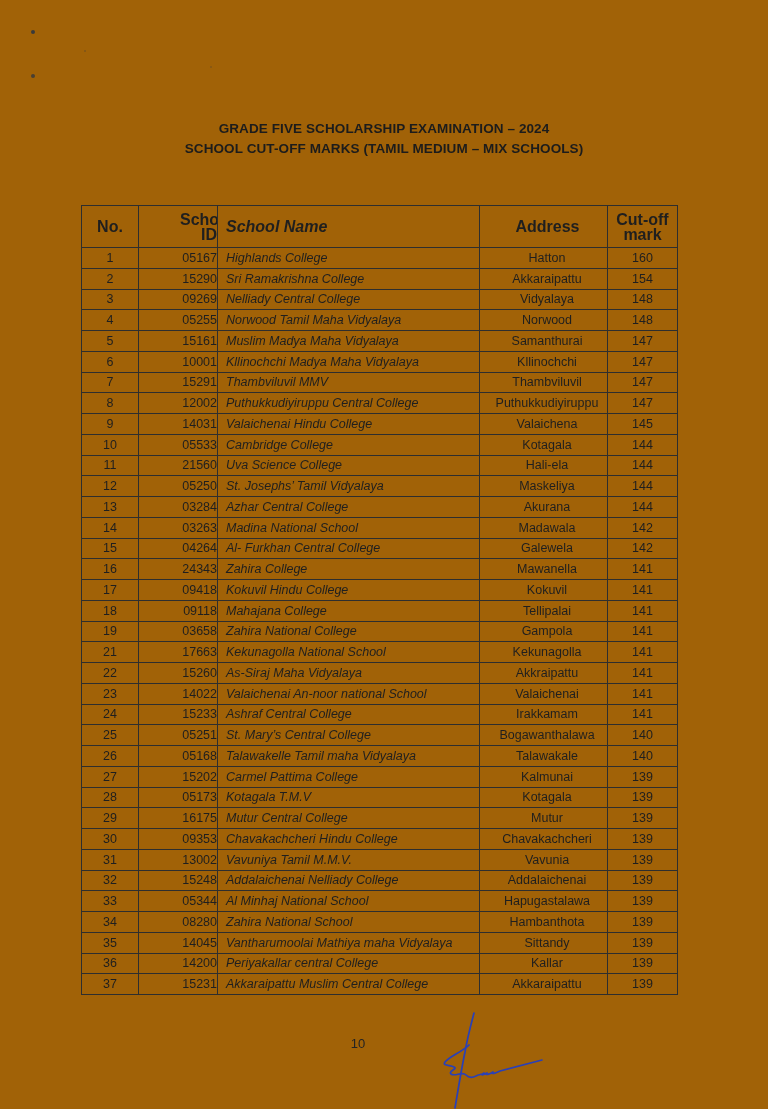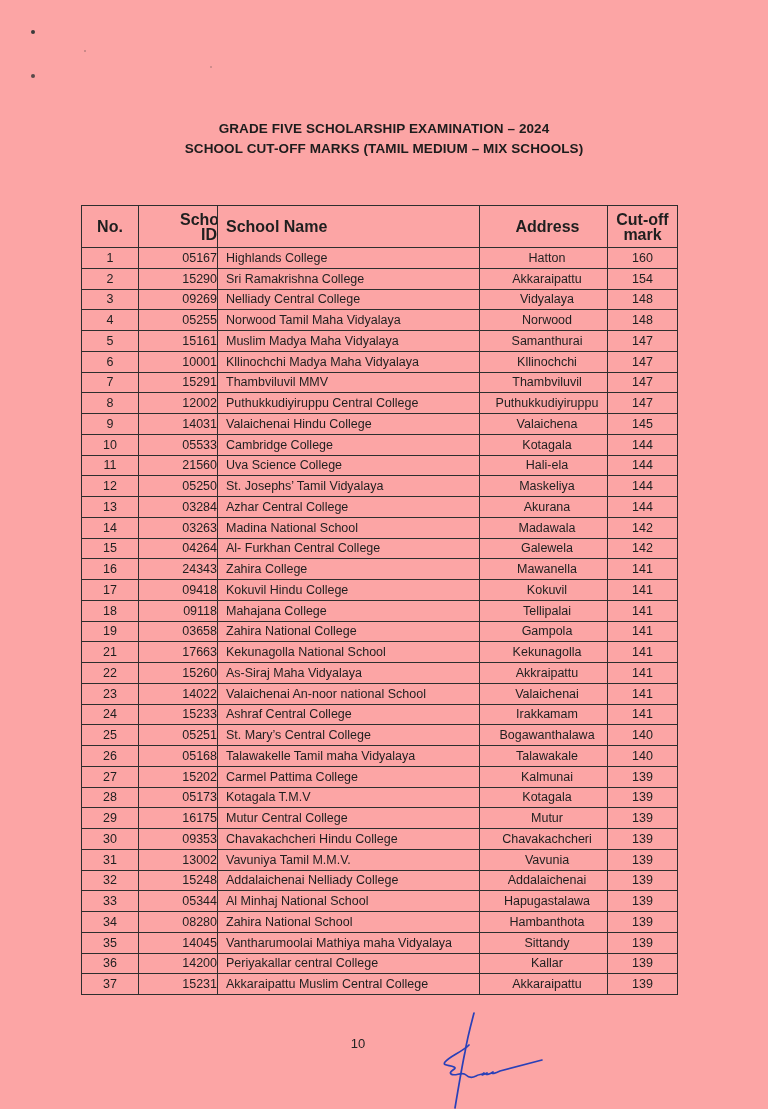--- a/index.html
+++ b/index.html
@@ -5,21 +5,21 @@
   * { margin: 0; padding: 0; box-sizing: border-box; }
   html, body { width: 768px; height: 1109px; }
   body {
     font-family: "Liberation Sans", sans-serif;
     background: #ffffff;
   }
   .page {
     position: relative;
     width: 768px;
     height: 1109px;
-    background: #fca5a5;
+    background: #a16207;
     overflow: hidden;
     color: #1f1f1f;
   }
   
   .speck { position: absolute; border-radius: 50%; background: #3a3a3a; }
   .speck.s1 { left: 31px; top: 30px; width: 4px; height: 4px; }
   .speck.s2 { left: 31px; top: 74px; width: 4px; height: 4px; opacity: .85; }
   .speck.s3 { left: 84px; top: 50px; width: 2px; height: 2px; opacity: .35; }
   .speck.s4 { left: 210px; top: 66px; width: 2px; height: 2px; opacity: .3; }
   
@@ -38,21 +38,21 @@
     border: 1.5px solid #2e2e2e;
     overflow: hidden; white-space: nowrap;
   }
   table.cutoff th {
     height: 42px; font-size: 16px; font-weight: bold;
     line-height: 15px; white-space: normal; vertical-align: middle;
   }
   table.cutoff td { height: 20.75px; vertical-align: middle; }
   .col-no    { width: 57px;  text-align: center; }
   .col-id    { width: 79px;  text-align: right; padding-left: 41px; }
-  .col-name  { width: 262px; text-align: left; padding-left: 8px; }
+  .col-name  { width: 262px; text-align: left; padding-left: 8px; font-style: italic; }
   .col-addr  { width: 128px; text-align: center; padding-left: 7px; }
   .col-mark  { width: 70px;  text-align: center; }
   th.col-name, th.col-addr { padding-left: 8px; }
   
   .page-number {
     position: absolute; left: 340px; top: 1036px; width: 36px;
     text-align: center; font-size: 13px; color: #242424;
   }
   .signature {
     position: absolute; left: 424px; top: 1012px; width: 125px; height: 97px;

